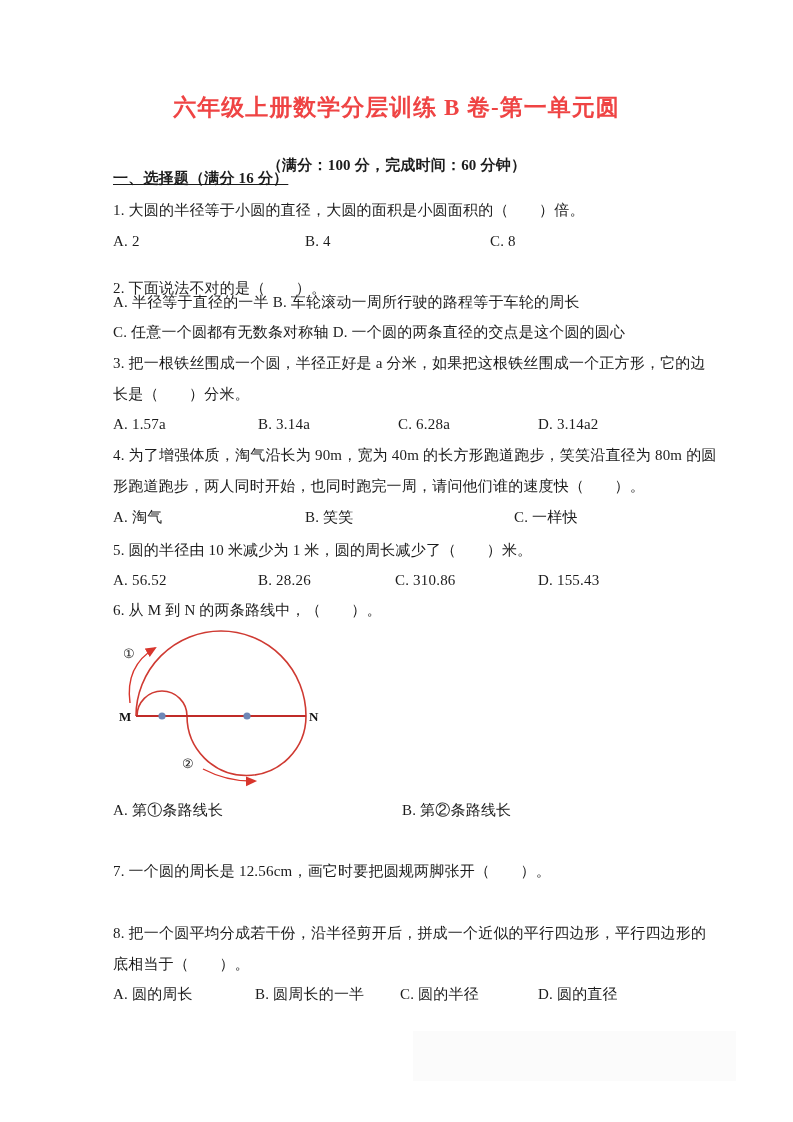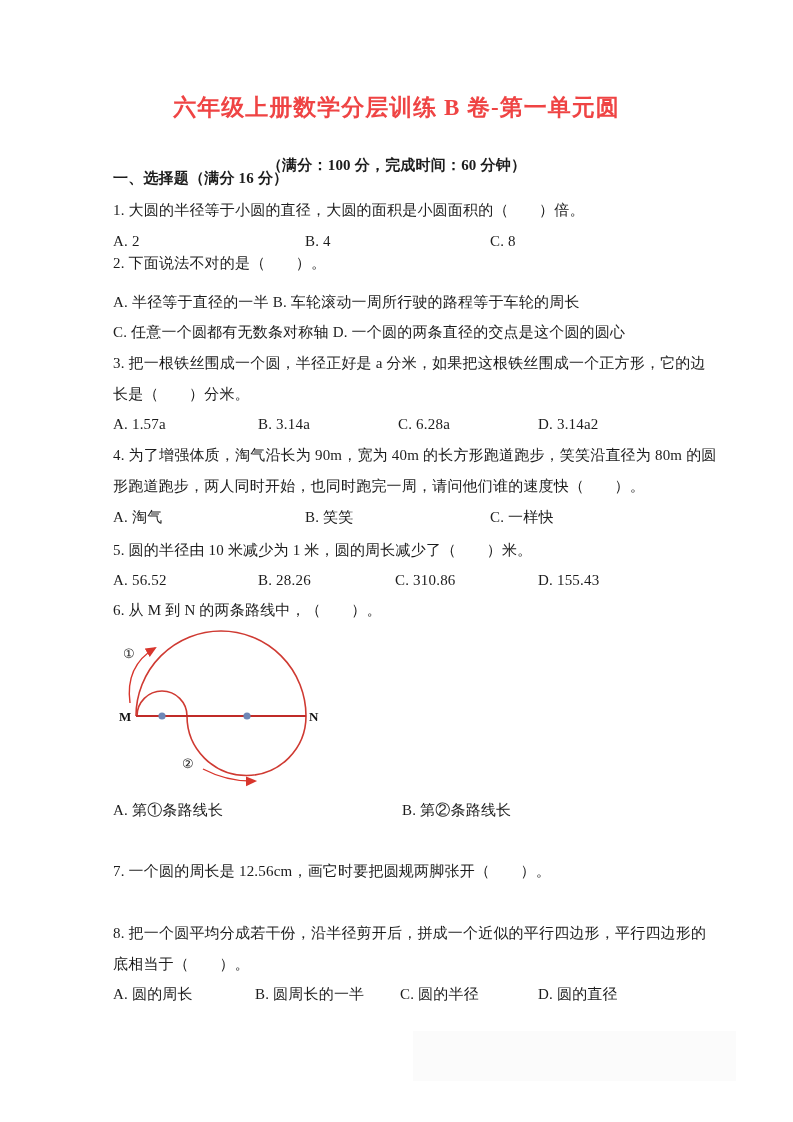--- a/index.html
+++ b/index.html
@@ -20,21 +20,21 @@
     white-space:nowrap;
   }
   .center{
     left:0;width:793px;text-align:center;
   }
   .title{
     font-size:23px;font-weight:bold;color:#ef4444;
     letter-spacing:1px;height:32px;line-height:32px;
   }
   .subtitle{font-weight:bold;margin-top:18px;}
-  .section{font-weight:bold;}
+  .section{font-weight:bold;text-decoration:underline;}
   .opt{
     position:absolute;top:0;
     height:22px;line-height:22px;
     font-size:15px;letter-spacing:0.2px;white-space:nowrap;
   }
   .optrow{
     position:absolute;left:0;width:793px;height:22px;padding-left:48px;
   }
   .figure{
     position:absolute;left:0;top:0;
@@ -53,39 +53,39 @@
   <div class="line center subtitle" style="top:136px">（满分：100 分，完成时间：60 分钟）</div>
   <div class="line section" style="top:167px">一、选择题（满分 16 分）</div>
 
   <div class="line" style="top:199px">1. 大圆的半径等于小圆的直径，大圆的面积是小圆面积的（　　）倍。</div>
   <div class="optrow" style="top:230px">
     <span class="opt" style="left:113px">A. 2</span>
     <span class="opt" style="left:305px">B. 4</span>
     <span class="opt" style="left:490px">C. 8</span>
   </div>
 
-  <div class="line" style="top:252px">2. 下面说法不对的是（　　）。</div>
+  <div class="line" style="top:277px">2. 下面说法不对的是（　　）。</div>
   <div class="line" style="top:321px">C. 任意一个圆都有无数条对称轴 D. 一个圆的两条直径的交点是这个圆的圆心</div>
   <div class="line" style="top:291px">A. 半径等于直径的一半 B. 车轮滚动一周所行驶的路程等于车轮的周长</div>
 
   <div class="line" style="top:352px">3. 把一根铁丝围成一个圆，半径正好是 a 分米，如果把这根铁丝围成一个正方形，它的边</div>
   <div class="line" style="top:383px">长是（　　）分米。</div>
   <div class="optrow" style="top:413px">
     <span class="opt" style="left:113px">A. 1.57a</span>
     <span class="opt" style="left:258px">B. 3.14a</span>
     <span class="opt" style="left:398px">C. 6.28a</span>
     <span class="opt" style="left:538px">D. 3.14a2</span>
   </div>
 
   <div class="line" style="top:444px">4. 为了增强体质，淘气沿长为 90m，宽为 40m 的长方形跑道跑步，笑笑沿直径为 80m 的圆</div>
   <div class="line" style="top:475px">形跑道跑步，两人同时开始，也同时跑完一周，请问他们谁的速度快（　　）。</div>
   <div class="optrow" style="top:506px">
     <span class="opt" style="left:113px">A. 淘气</span>
     <span class="opt" style="left:305px">B. 笑笑</span>
-    <span class="opt" style="left:490px">C. 一样快</span>
+    <span class="opt" style="left:514px">C. 一样快</span>
   </div>
 
   <div class="line" style="top:539px">5. 圆的半径由 10 米减少为 1 米，圆的周长减少了（　　）米。</div>
   <div class="optrow" style="top:569px">
     <span class="opt" style="left:113px">A. 56.52</span>
     <span class="opt" style="left:258px">B. 28.26</span>
     <span class="opt" style="left:395px">C. 310.86</span>
     <span class="opt" style="left:538px">D. 155.43</span>
   </div>
 

